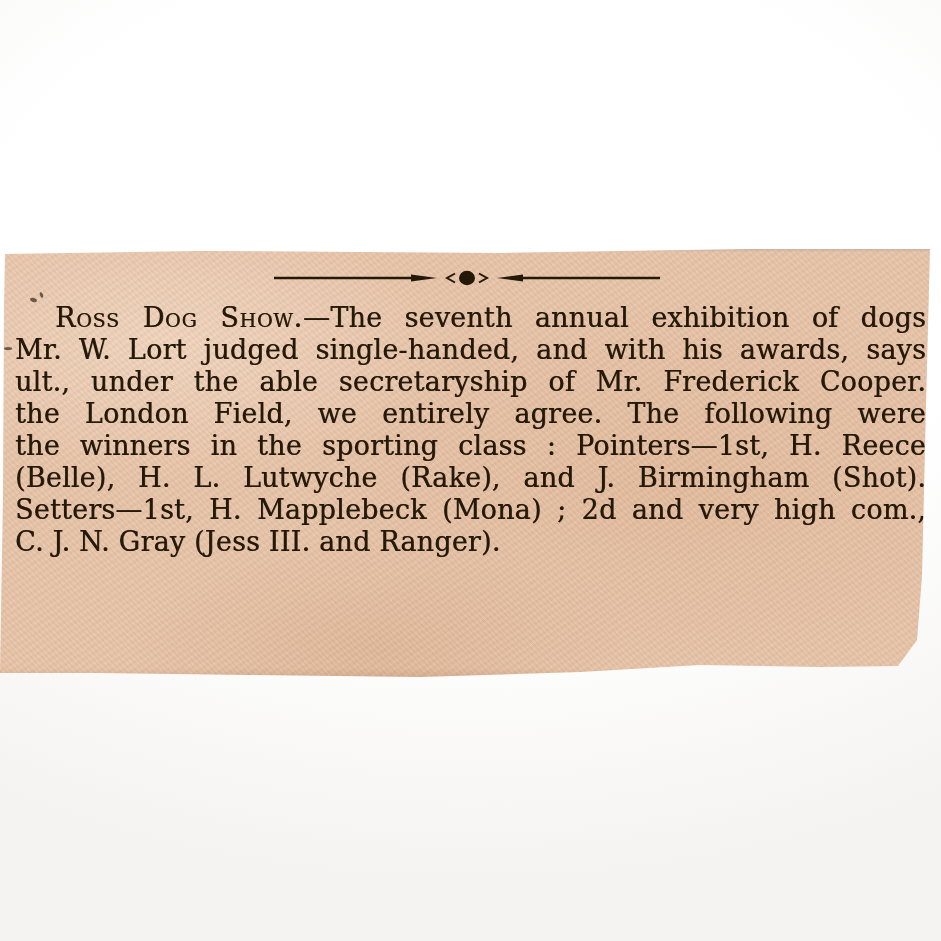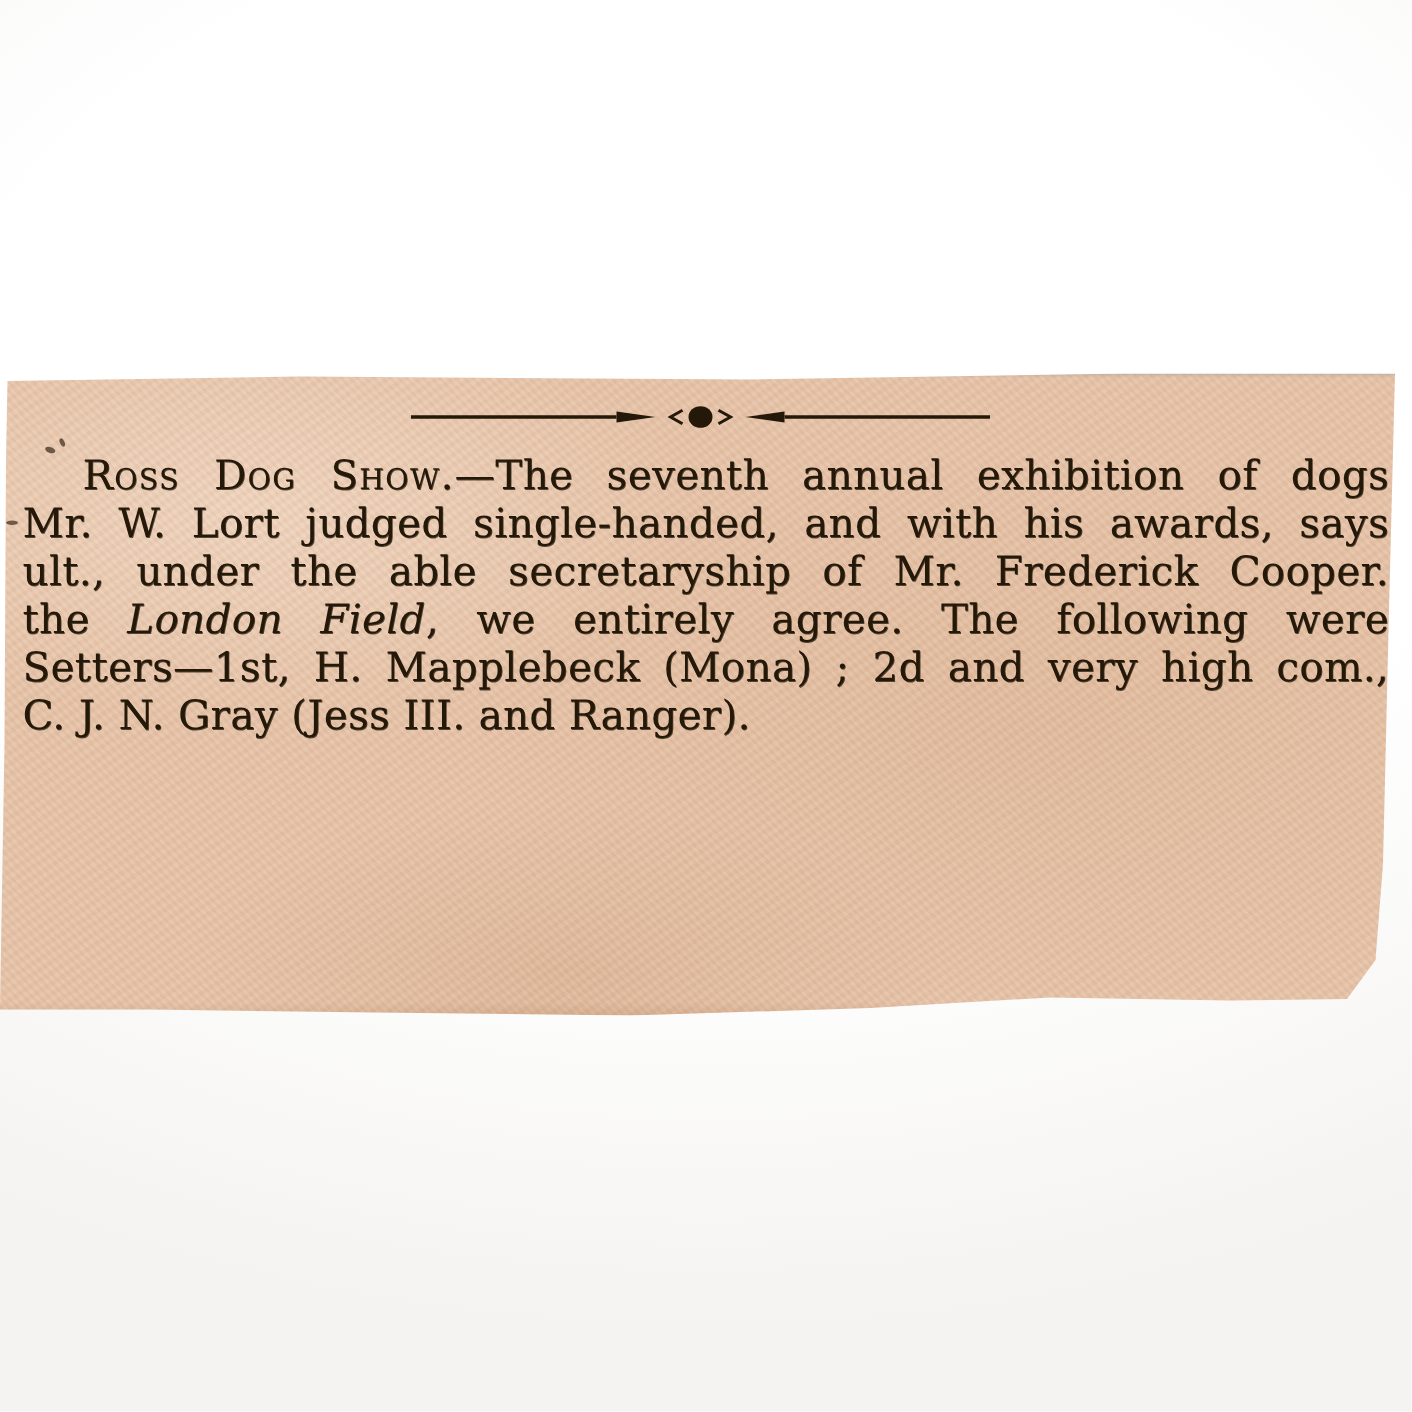--- a/index.html
+++ b/index.html
@@ -42,21 +42,21 @@
     text-shadow: 0.5px 0.4px 0 rgba(36,24,9,0.75);
   }
   .line {
     height: 32px; line-height: 32px;
     text-align: justify; text-align-last: justify;
     white-space: normal; overflow: visible;
   }
   .line.first { text-indent: 40px; }
   .line.last  { text-align: left; text-align-last: left; }
   .sc  { font-variant: small-caps; letter-spacing: 0.8px; }
-  .ital{ font-style: italic; }
+  .ital{ }
 
   .speck { position: absolute; background: rgba(45,28,15,0.65); border-radius: 50%; }
   .speck.s1 { left: 30px; top: 52px; width: 7px; height: 4px; transform: rotate(20deg); }
   .speck.s2 { left: 40px; top: 46px; width: 3px; height: 6px; transform: rotate(-25deg); }
   .speck.s3 { left: 4px;  top: 101px; width: 8px; height: 3px; }
 </style>
 </head>
 <body>
 
 <div class="stage">
@@ -77,17 +77,19 @@
 
     <div class="speck s1"></div>
     <div class="speck s2"></div>
     <div class="speck s3"></div>
 
     <div class="article">
       <div class="line first"><span class="sc">Ross Dog Show.</span><span>—The seventh annual exhibition of dogs</span></div>
       <div class="line">Mr. W. Lort judged single-handed, and with his awards, says</div>
       <div class="line">ult., under the able secretaryship of Mr. Frederick Cooper.</div>
       <div class="line"><span>the </span><span class="ital">London Field</span><span>, we entirely agree. The following were</span></div>
+      <div class="line">the winners in the sporting class : Pointers—1st, H. Reece</div>
+      <div class="line">(Belle), H. L. Lutwyche (Rake), and J. Birmingham (Shot).</div>
       <div class="line">Setters—1st, H. Mapplebeck (Mona) ; 2d and very high com.,</div>
       <div class="line last">C. J. N. Gray (Jess III. and Ranger).</div>
     </div>
   </div>
 </div>
 
 </body></html>

